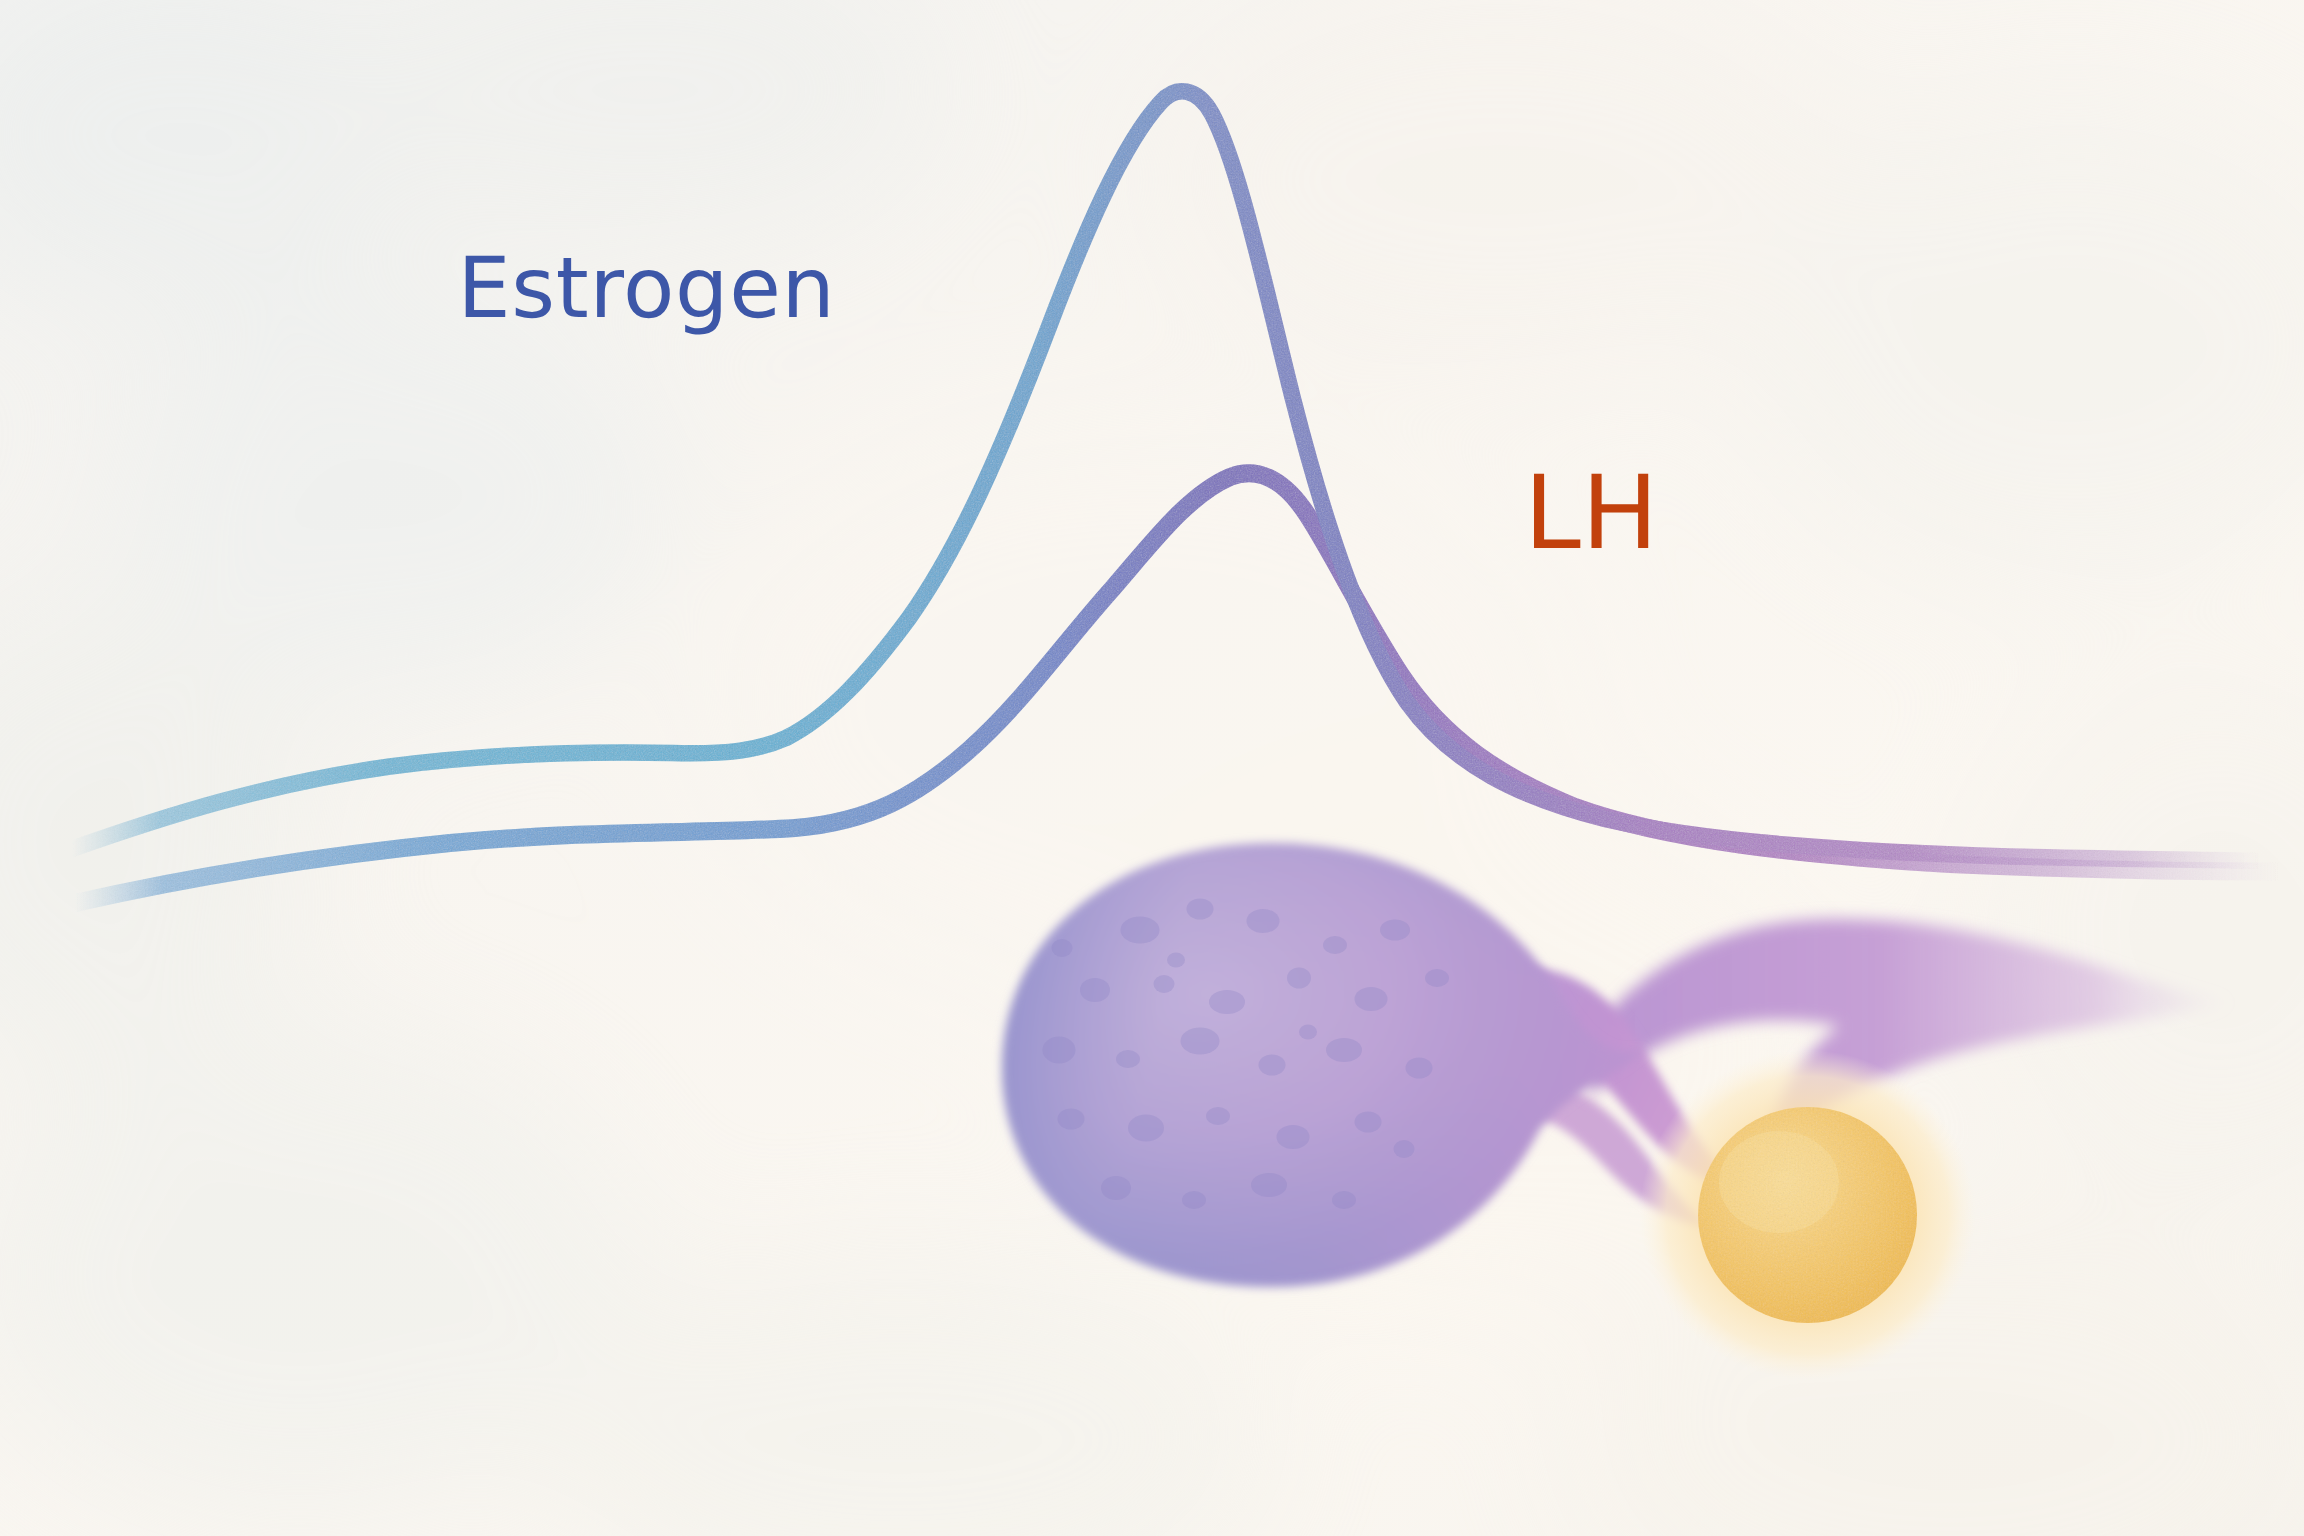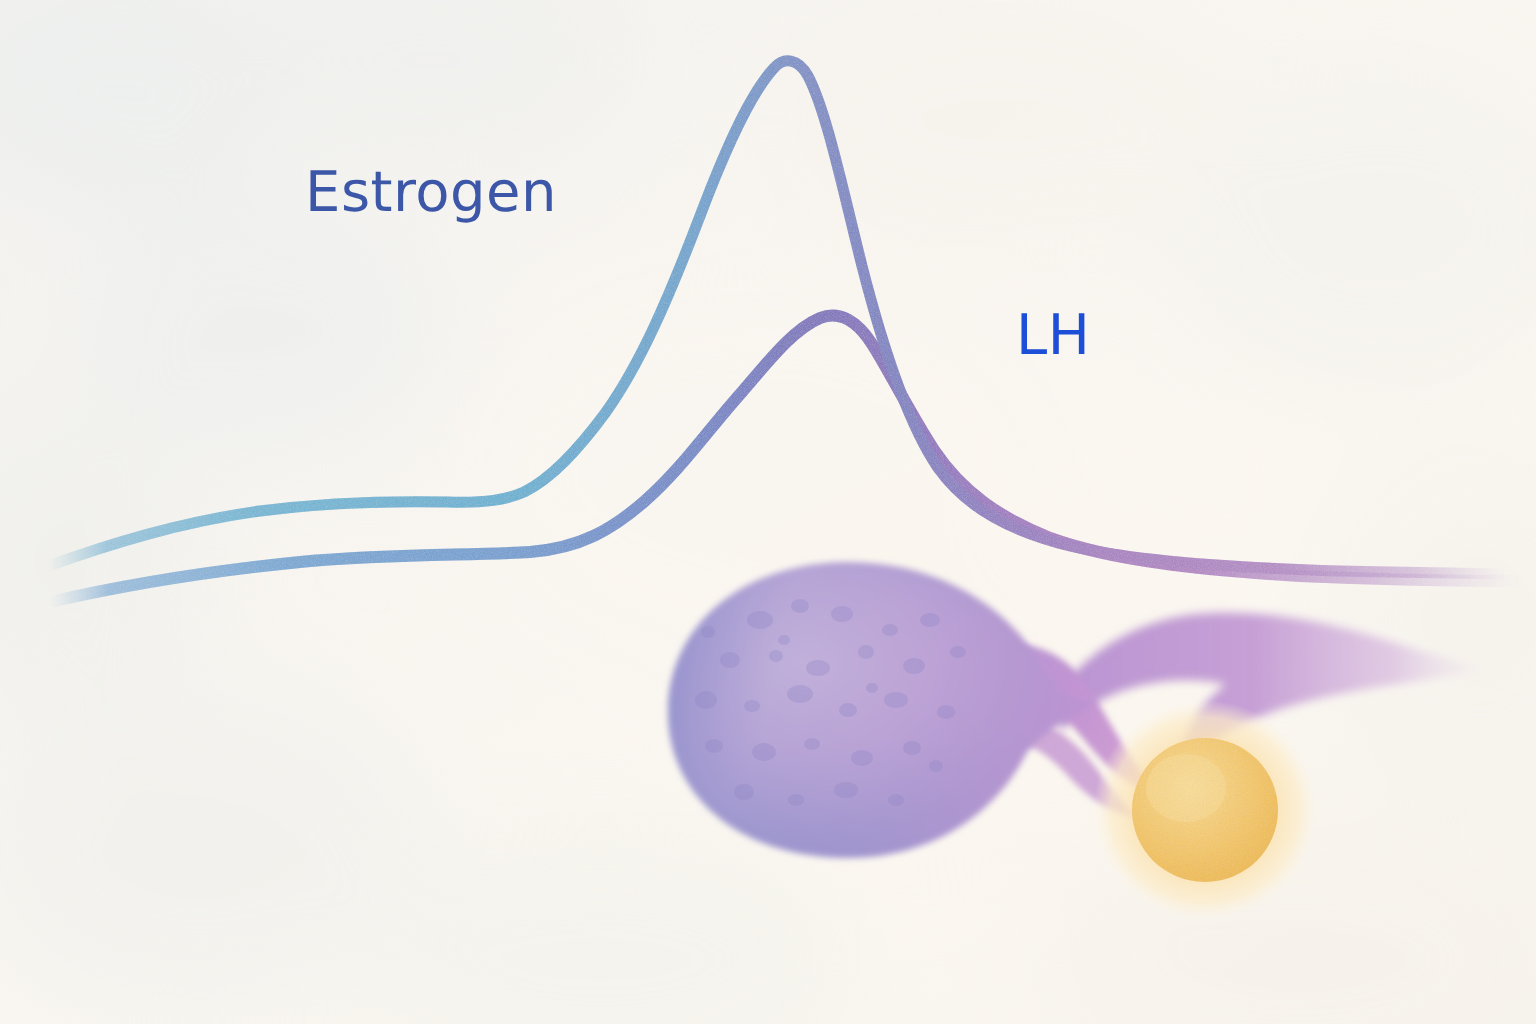--- a/index.html
+++ b/index.html
@@ -322,16 +322,16 @@
              C 784,57 798,58 808,76
              C 826,110 842,186 862,266
              C 884,352 908,424 938,468
              C 968,510 1014,532 1070,546
              C 1140,562 1240,568 1340,571
              C 1420,573 1470,573 1506,574"></path>
   </svg>
 
   <div class="label" id="label-estrogen" style="color: rgb(61, 87, 168); left: 305px; top: 160px; font-size: 56px;">Estrogen</div>
 
-  <div class="label" id="label-lh" style="color: #1d4ed8; left: 1016px; top: 303px; font-size: 56px;">LH</div>
+  <div class="label" id="label-lh" style="color: #c2410c; left: 1016px; top: 303px; font-size: 68px;">LH</div>
 
 
 </div>
 
 </body></html>

